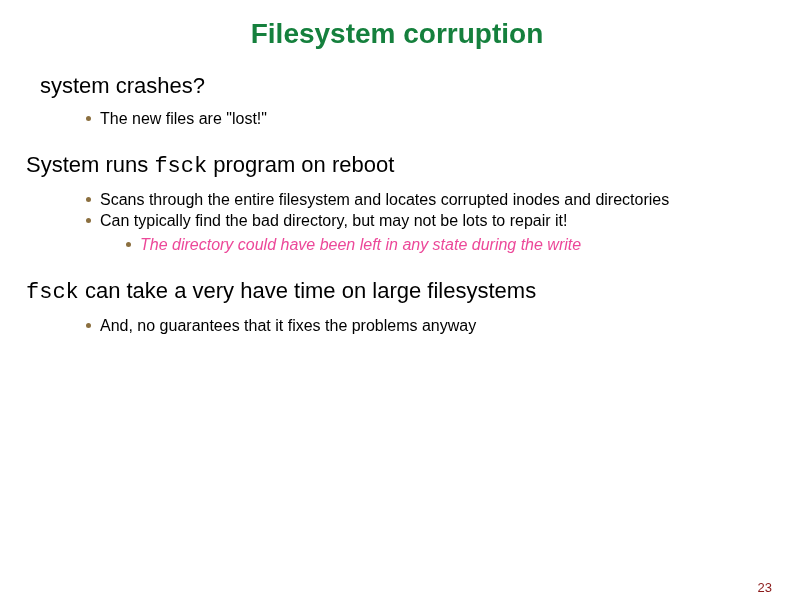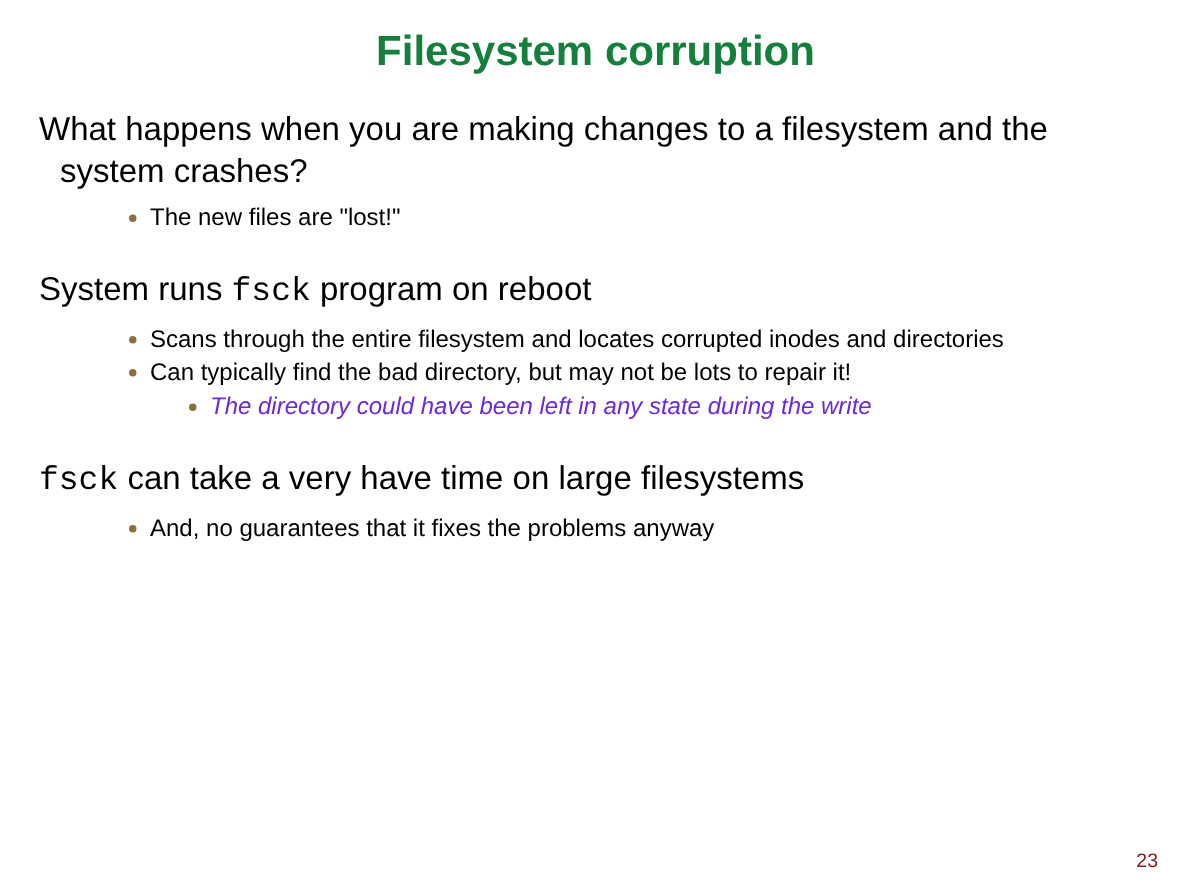--- a/index.html
+++ b/index.html
@@ -59,48 +59,47 @@
     ul.nested {
       list-style: none;
       padding-left: 26px;
       margin-top: 2px;
     }
     ul.nested li {
       position: relative;
       font-size: 16px;
       font-style: italic;
       line-height: 1.35;
-      color: #6d28d9;
+      color: #ec4899;
       padding-left: 14px;
     }
     ul.nested li::before {
       content: "";
       position: absolute;
       left: 0;
       top: 8px;
       width: 5px;
       height: 5px;
       background: #8b6f3f;
       border-radius: 50%;
     }
     .page-number {
       position: absolute;
-      bottom: 14px;
+      bottom: 0;
       right: 22px;
       font-size: 13px;
       color: #8b1a1a;
     }
   </style>
 </head>
 <body>
 
 <h1 class="title">Filesystem corruption</h1>
 
 <div class="section-text">
-  <span>What happens when you are making changes to a filesystem and the</span>
   <span class="hang">system crashes?</span>
 </div>
 <ul class="bullets">
   <li>The new files are "lost!"</li>
 </ul>
 
 <div class="section-text">
   <span>System runs </span><span class="code">fsck</span><span> program on reboot</span>
 </div>
 <ul class="bullets">

